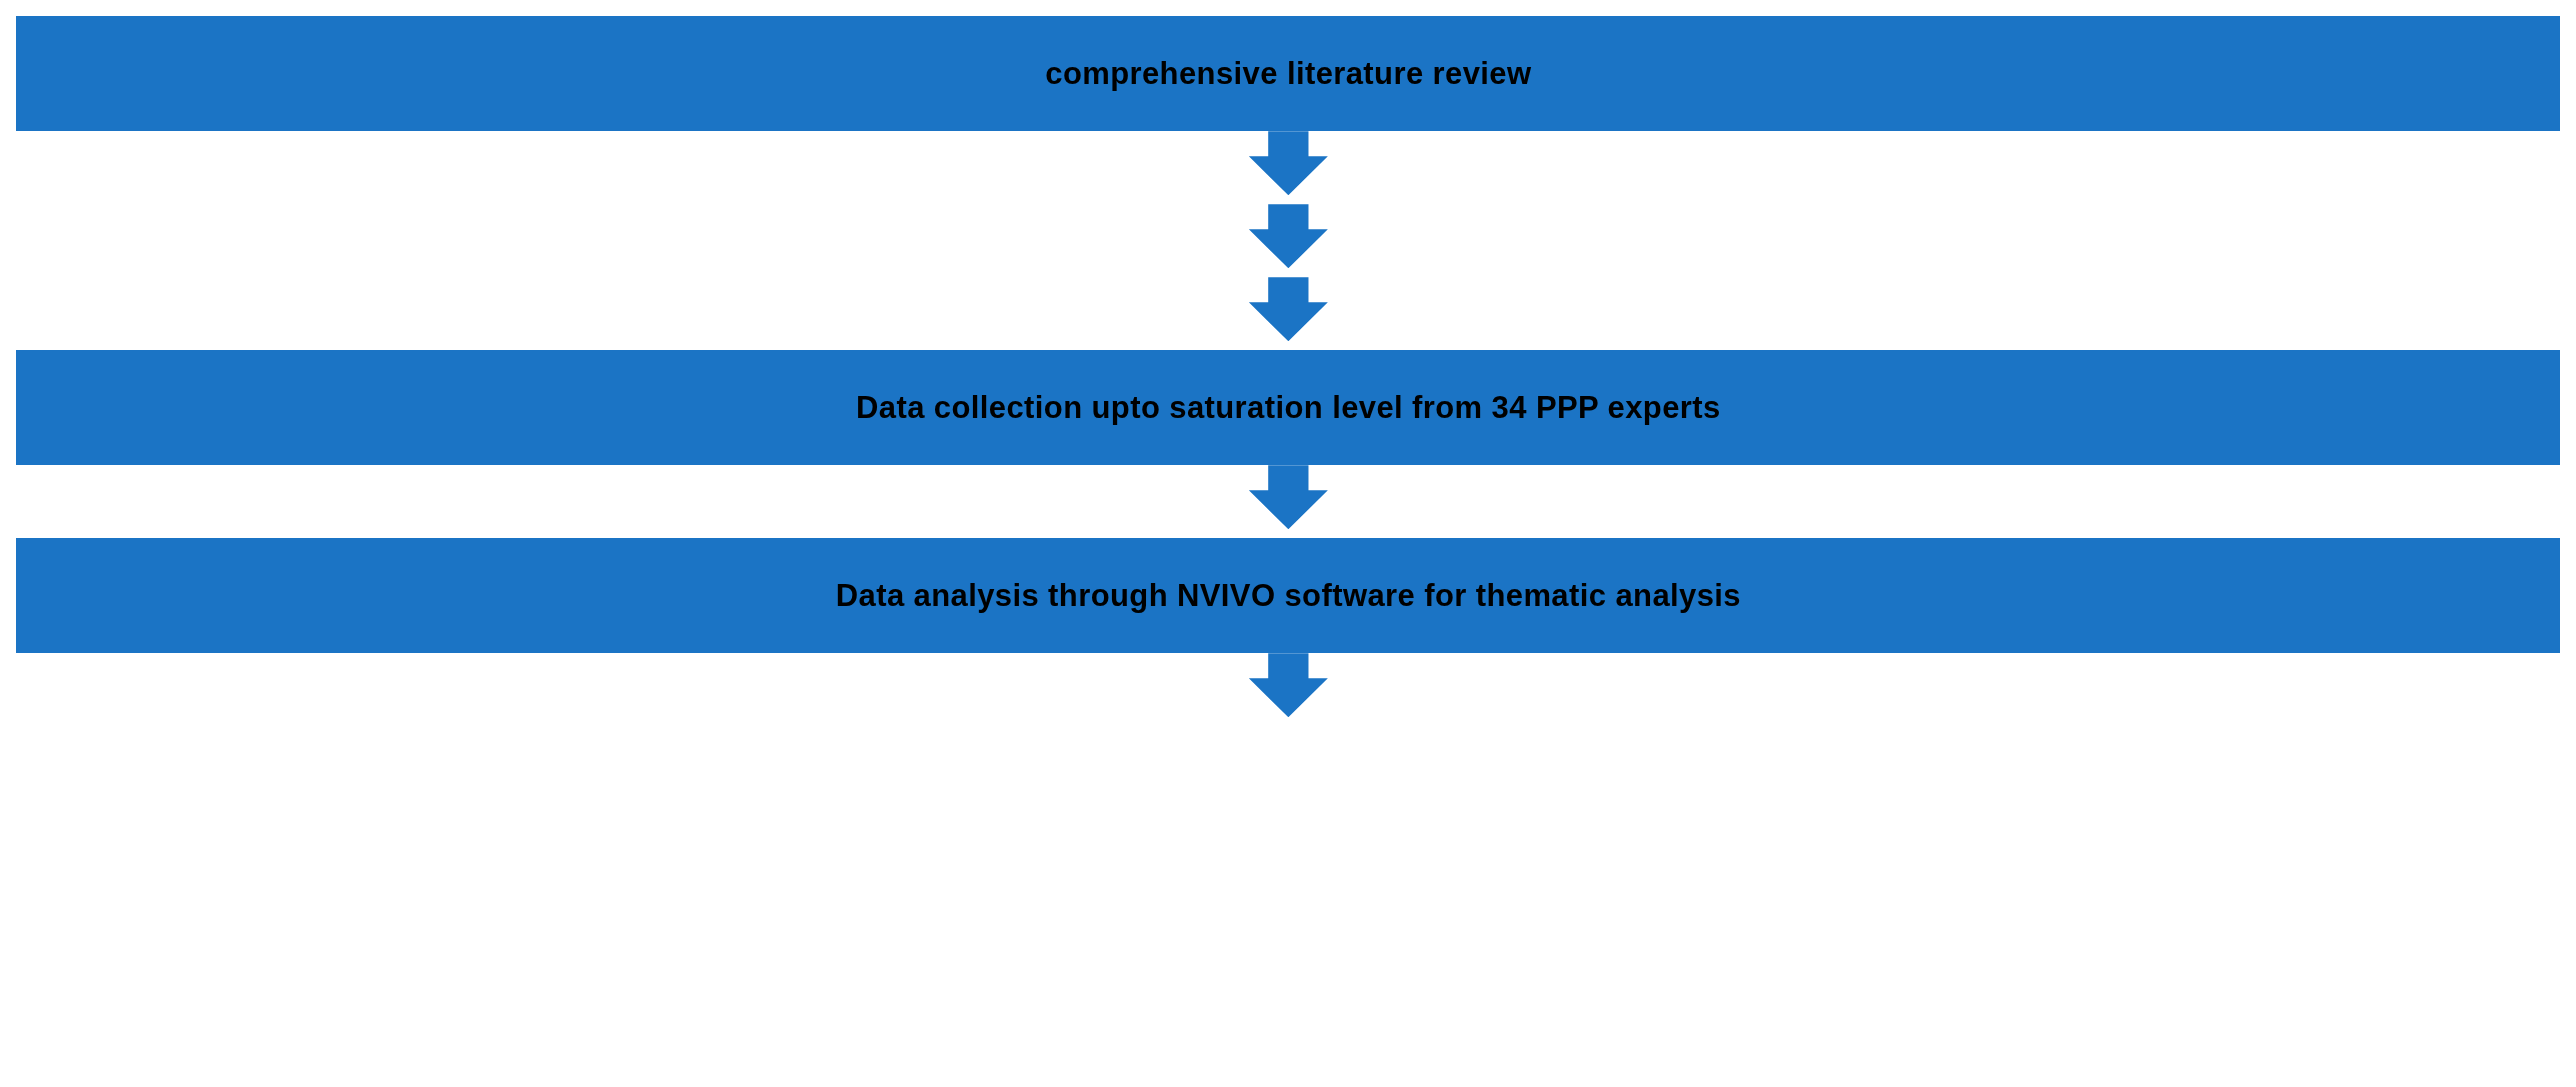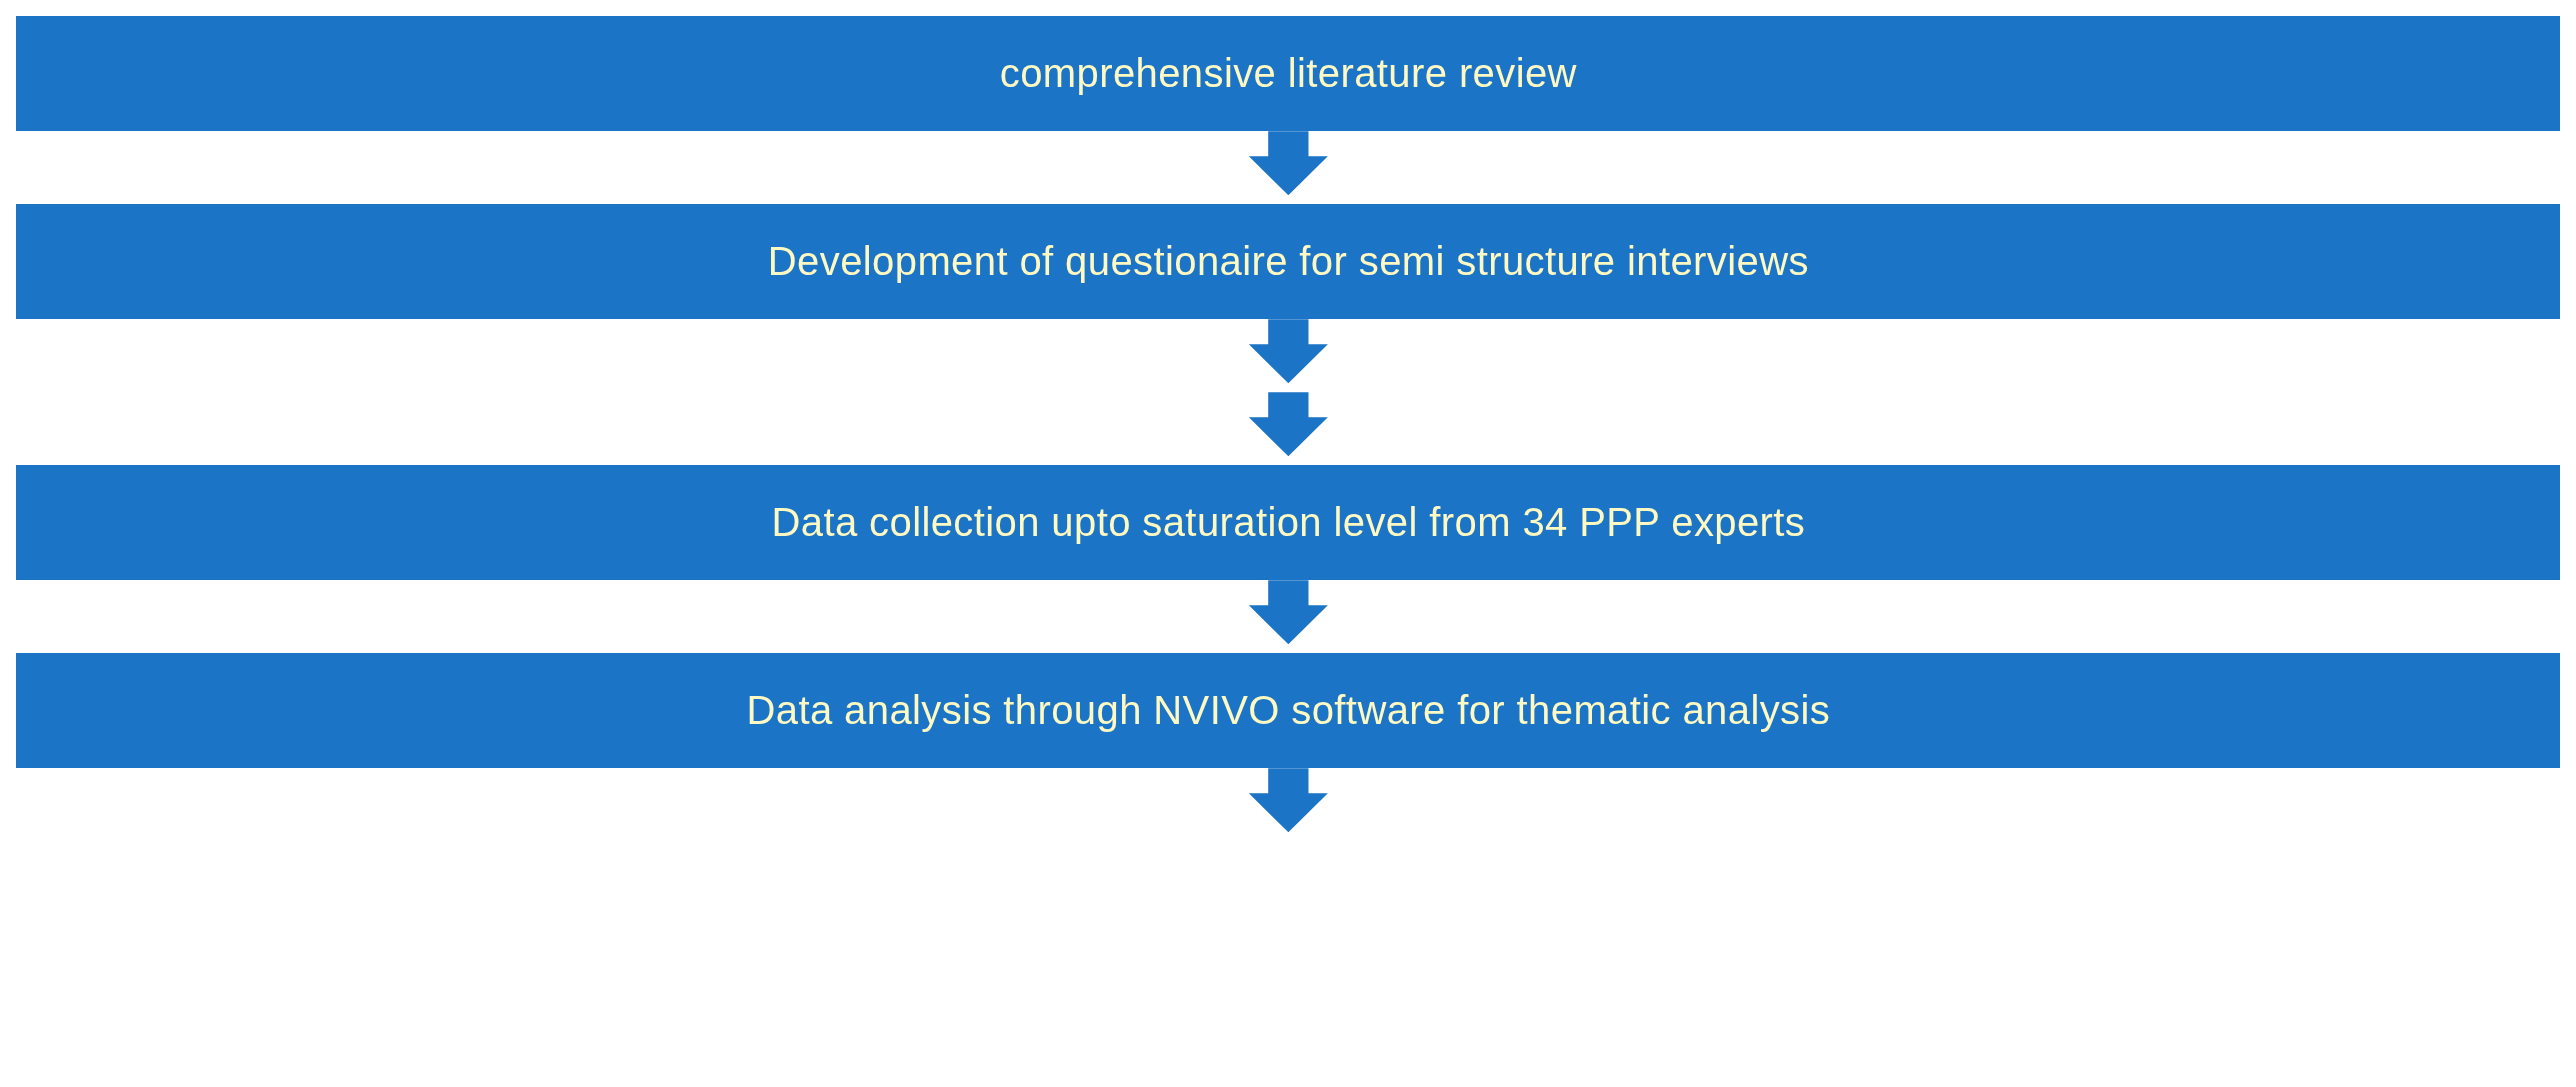--- a/index.html
+++ b/index.html
@@ -19,23 +19,23 @@
     flex-direction: column;
   }
   .bar {
     height: 115px;
     background: #1b74c5;
     display: flex;
     align-items: center;
     justify-content: center;
   }
   .bar .label {
-    color: #fef9c3;
-    font-size: 40px;
-    font-weight: 400;
+    color: #000000;
+    font-size: 31px;
+    font-weight: 700;
     letter-spacing: 0.4px;
     white-space: pre-wrap;
     text-align: center;
   }
   .gap {
     height: 73px;
     display: flex;
     justify-content: center;
     align-items: flex-start;
   }
@@ -52,23 +52,20 @@
 <div class="flowchart">
 
   <div class="bar">
     <span class="label">comprehensive literature review</span>
   </div>
 
   <div class="gap">
     <div class="arrow"></div>
   </div>
 
-  <div class="bar">
-    <span class="label">Development of questionaire for semi structure interviews</span>
-  </div>
 
   <div class="gap">
     <div class="arrow"></div>
   </div>
 
 
   <div class="gap">
     <div class="arrow"></div>
   </div>
 

